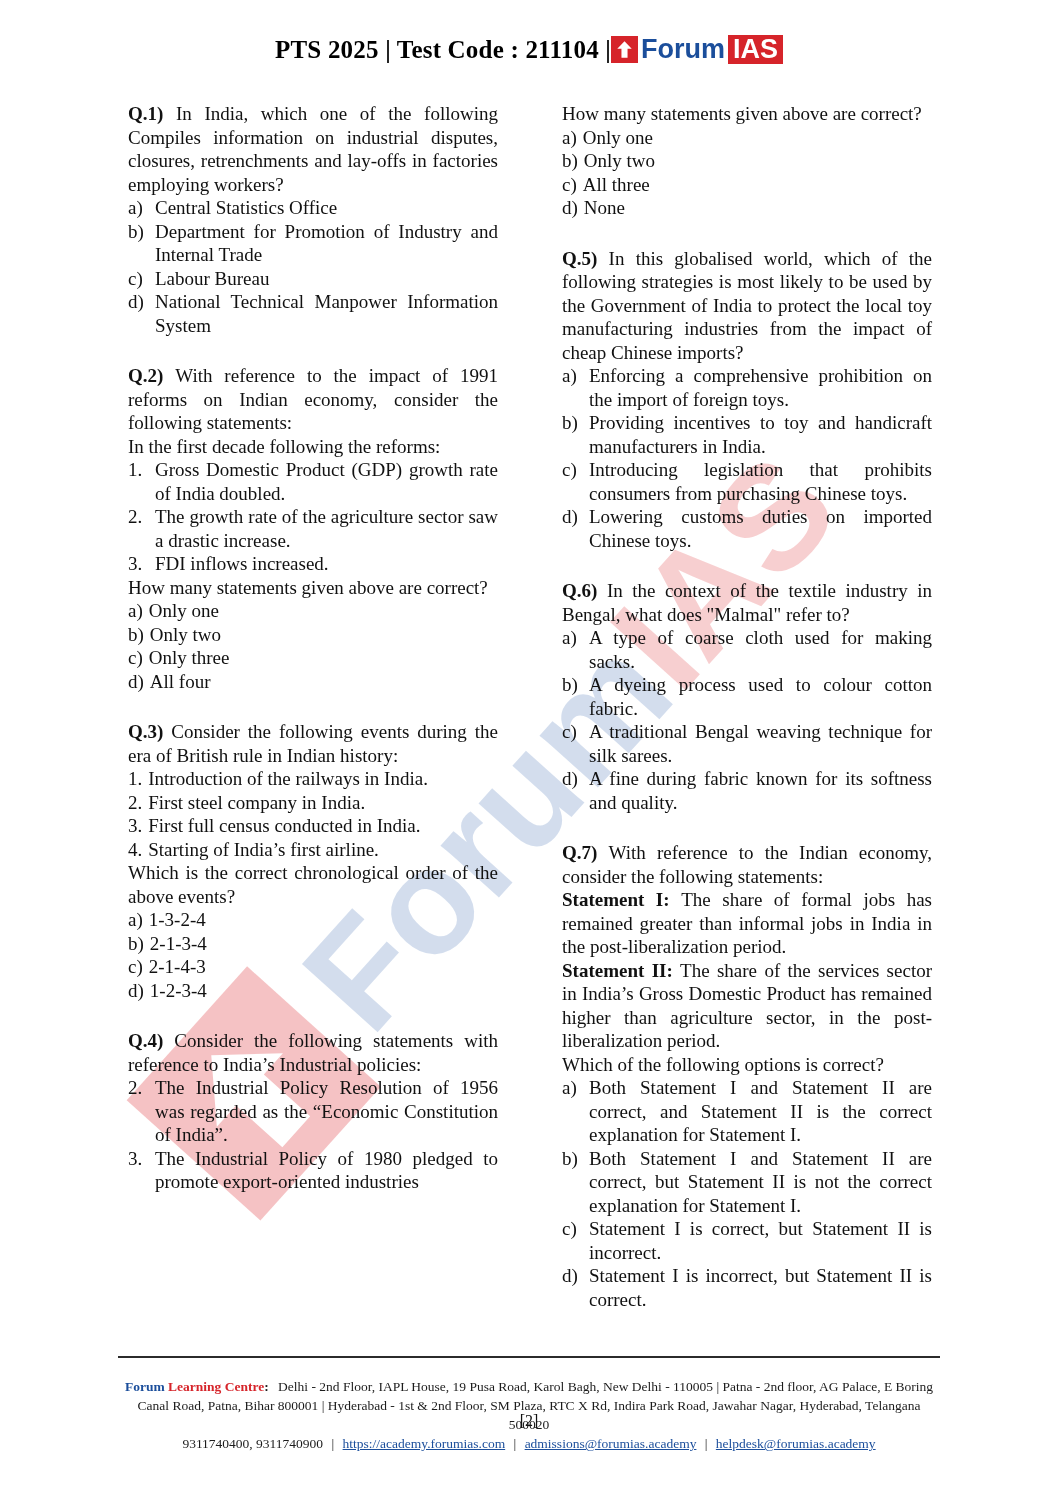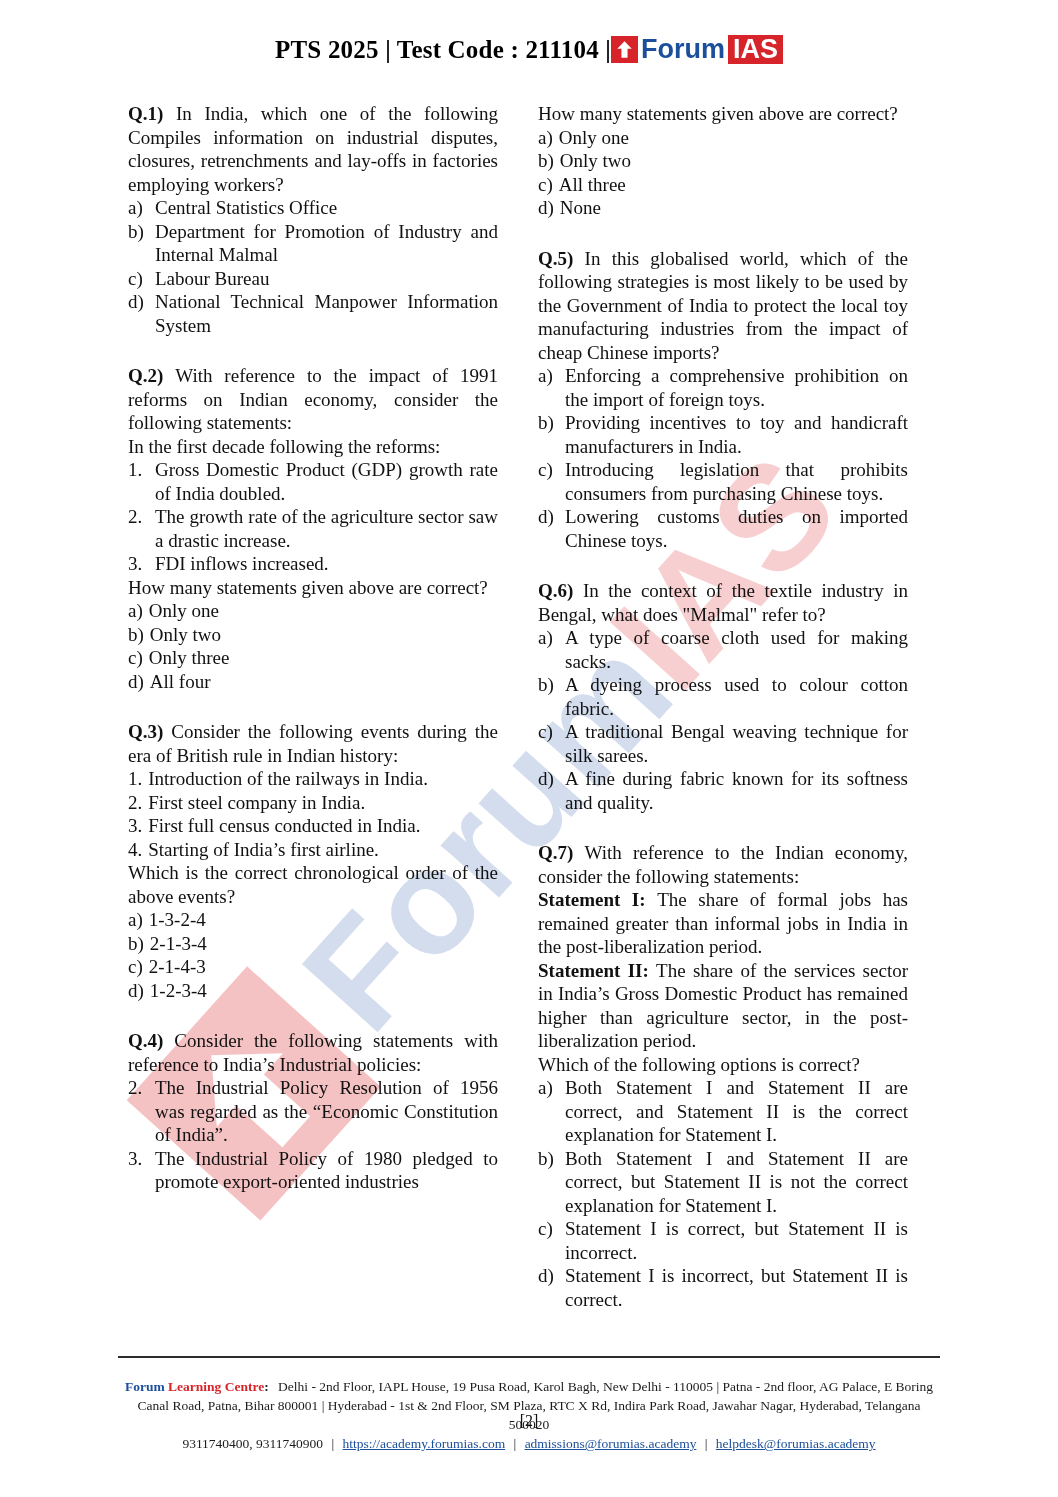--- a/index.html
+++ b/index.html
@@ -56,21 +56,21 @@
     font-family: "Liberation Sans", sans-serif;
     font-weight: bold; font-size: 148px; line-height: 1;
     white-space: nowrap;
   }
   .wm-forum { color: #2a5caa; opacity: 0.20; }
   .wm-ias   { color: #e03a3e; opacity: 0.24; }
 
   
   .columns {
     position: absolute; top: 102px; left: 128px; width: 804px;
-    display: flex; gap: 40px;
+    display: flex; gap: 64px;
     z-index: 1;
   }
   .col {
     width: 370px;
     font-size: 19px; line-height: 23.5px;
     text-align: justify;
   }
   .qblock { margin-bottom: 27px; }
   .p  { }
   .li { padding-left: 27px; }
@@ -127,21 +127,21 @@
       <span class="logo-forum">Forum</span>
       <span class="logo-ias">IAS</span>
     </span>
   </div>
 
   <div class="columns">
     <div class="col">
         <div class="qblock">
           <div class="p"><span class="bold">Q.1) </span><span>In India, which one of the following Compiles information on industrial disputes, closures, retrenchments and lay-offs in factories employing workers?</span></div>
           <div class="li"><span class="m">a)</span><span>Central Statistics Office</span></div>
-          <div class="li"><span class="m">b)</span><span>Department for Promotion of Industry and Internal Malmal</span></div>
+          <div class="li"><span class="m">b)</span><span>Department for Promotion of Industry and Internal Trade</span></div>
           <div class="li"><span class="m">c)</span><span>Labour Bureau</span></div>
           <div class="li"><span class="m">d)</span><span>National Technical Manpower Information System</span></div>
         </div>
         <div class="qblock">
           <div class="p"><span class="bold">Q.2) </span><span>With reference to the impact of 1991 reforms on Indian economy, consider the following statements:</span></div>
           <div class="p"><span>In the first decade following the reforms:</span></div>
           <div class="li"><span class="m">1.</span><span>Gross Domestic Product (GDP) growth rate of India doubled.</span></div>
           <div class="li"><span class="m">2.</span><span>The growth rate of the agriculture sector saw a drastic increase.</span></div>
           <div class="li"><span class="m">3.</span><span>FDI inflows increased.</span></div>
           <div class="p"><span>How many statements given above are correct?</span></div>

